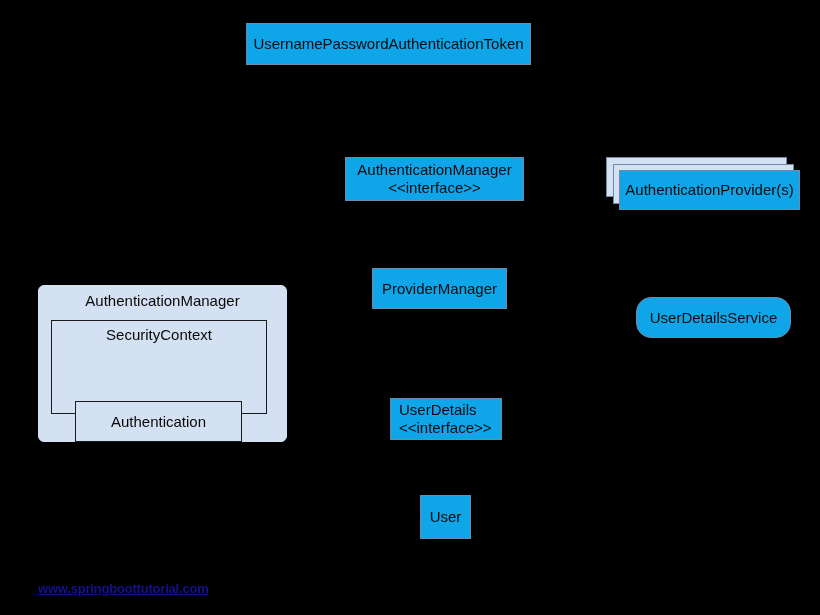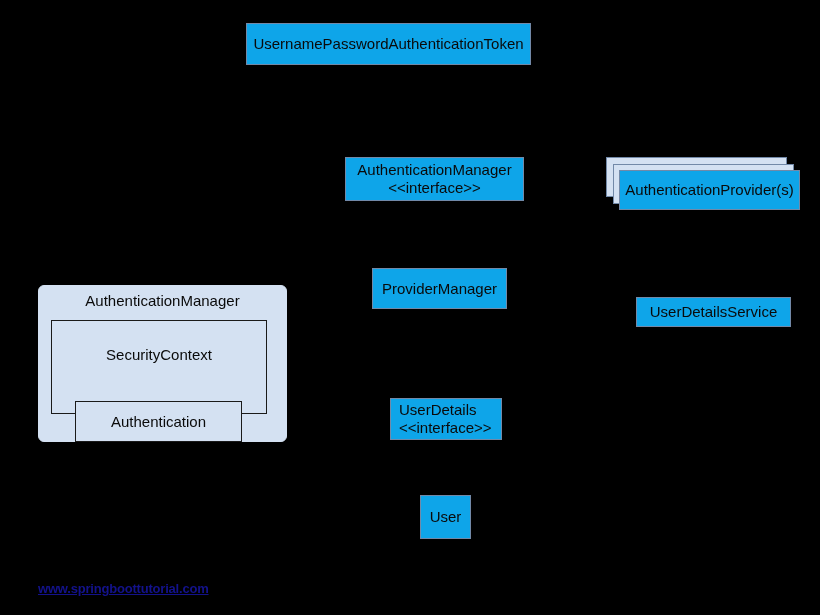--- a/index.html
+++ b/index.html
@@ -129,39 +129,39 @@
   <div class="stack-layer" style="left:606px; top:157px; width:181px; height:40px;"></div>
   <div class="stack-layer" style="left:613px; top:164px; width:181px; height:40px;"></div>
   <div class="node" style="left:372px; top:268px; width:135px; height:41px;">
     <span>ProviderManager</span>
   </div>
 
   <div class="node" style="left:619px; top:170px; width:181px; height:40px;">
     <span>AuthenticationProvider(s)</span>
   </div>
 
-  <div class="node" style="left:636px; top:297px; width:155px; height:30px;">
+  <div class="node" style="left:636px; top:297px; width:155px; height:41px;border-radius:15px;">
     <span>UserDetailsService</span>
   </div>
 
   <div class="node two-line left-text" style="left:390px; top:398px; width:112px; height:42px;">
     <span>UserDetails</span>
     <span>&lt;&lt;interface&gt;&gt;</span>
   </div>
 
   <div class="node" style="left:420px; top:495px; width:51px; height:44px;">
     <span>User</span>
   </div>
 
   <div class="group-outer" style="left:38px; top:285px; width:249px; height:157px;">
     <div class="group-title" style="top:6px;">AuthenticationManager</div>
   </div>
 
   <div class="group-inner" style="left:51px; top:320px; width:216px; height:94px;">
-    <div class="group-title" style="top:5px;margin-top:20px;">SecurityContext</div>
+    <div class="group-title" style="top:5px;">SecurityContext</div>
   </div>
 
   <div class="group-inner" style="left:75px; top:359px; width:167px; height:41px;margin-top:42px;">
     <div class="group-title" style="top:11px;">Authentication</div>
   </div>
 
   <a class="footer-link" href="#" style="left:38px; top:581px;">www.springboottutorial.com</a>
 
 </div>
 

